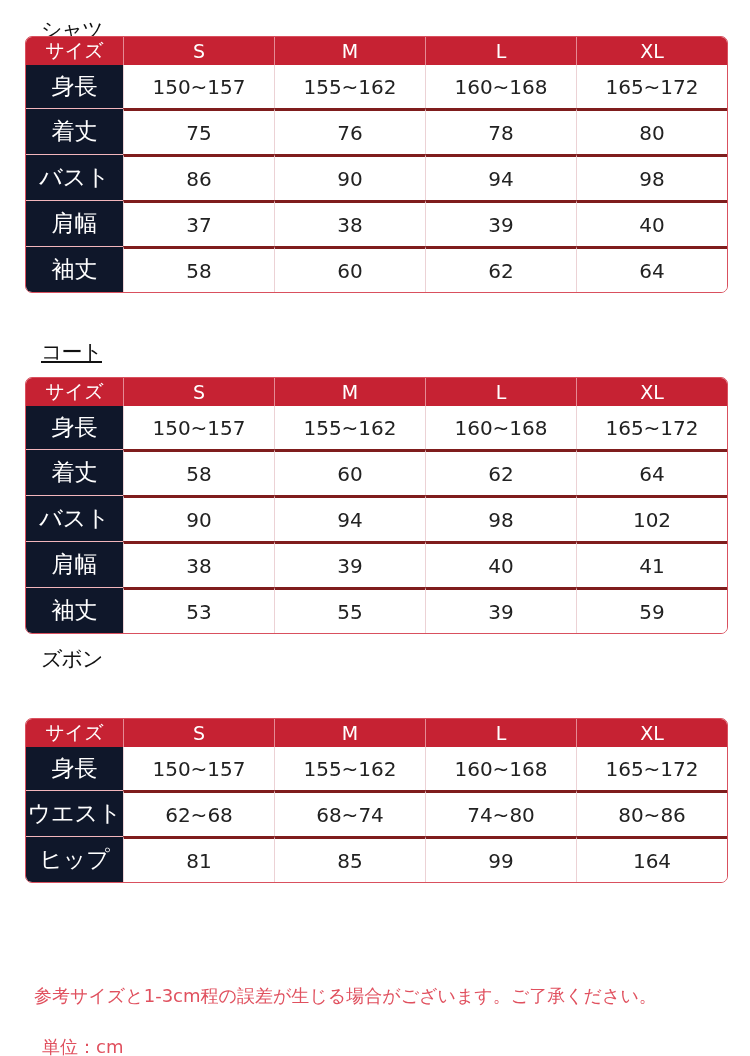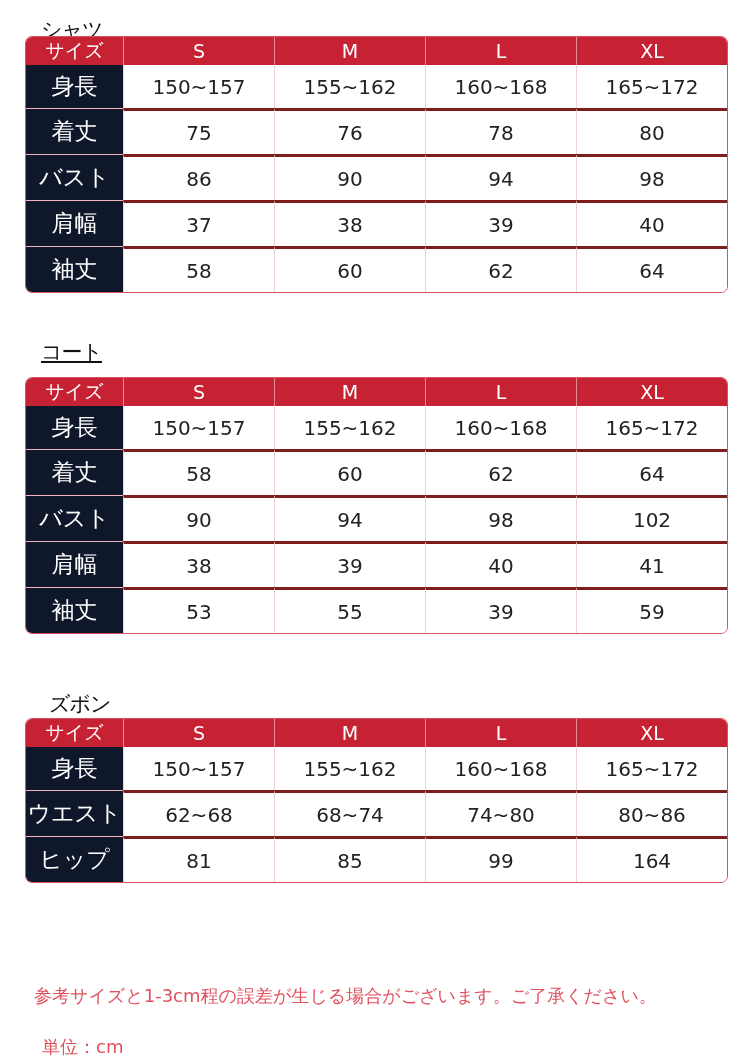--- a/index.html
+++ b/index.html
@@ -130,21 +130,21 @@
           <td>53</td>
           <td>55</td>
           <td>39</td>
           <td>59</td>
         </tr>
     </tbody>
   </table>
 </div>
 
 <div>
-  <div class="title" style="top:690px;margin-left:8px;">ズボン</div>
+  <div class="title" style="top:645px;">ズボン</div>
   <table class="size" style="top:718px;">
     <colgroup>
         <col class="c0">
         <col class="cx">
         <col class="cx">
         <col class="cx">
         <col class="cx">
       </colgroup>
     <thead>
         <tr>

